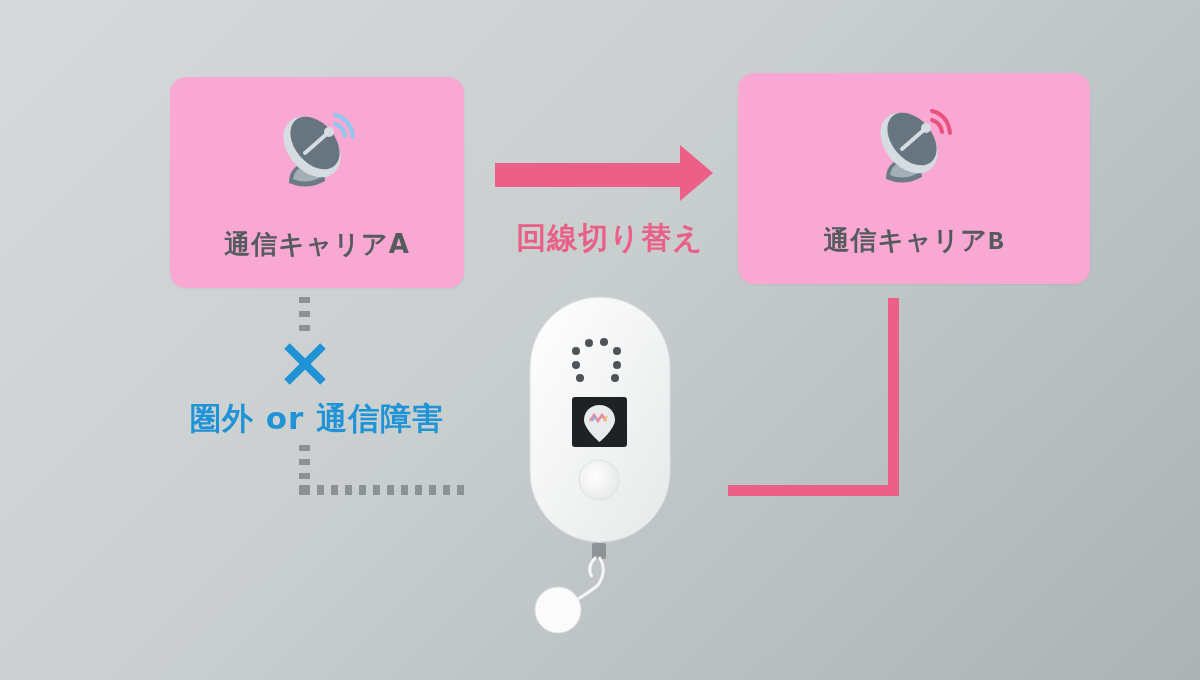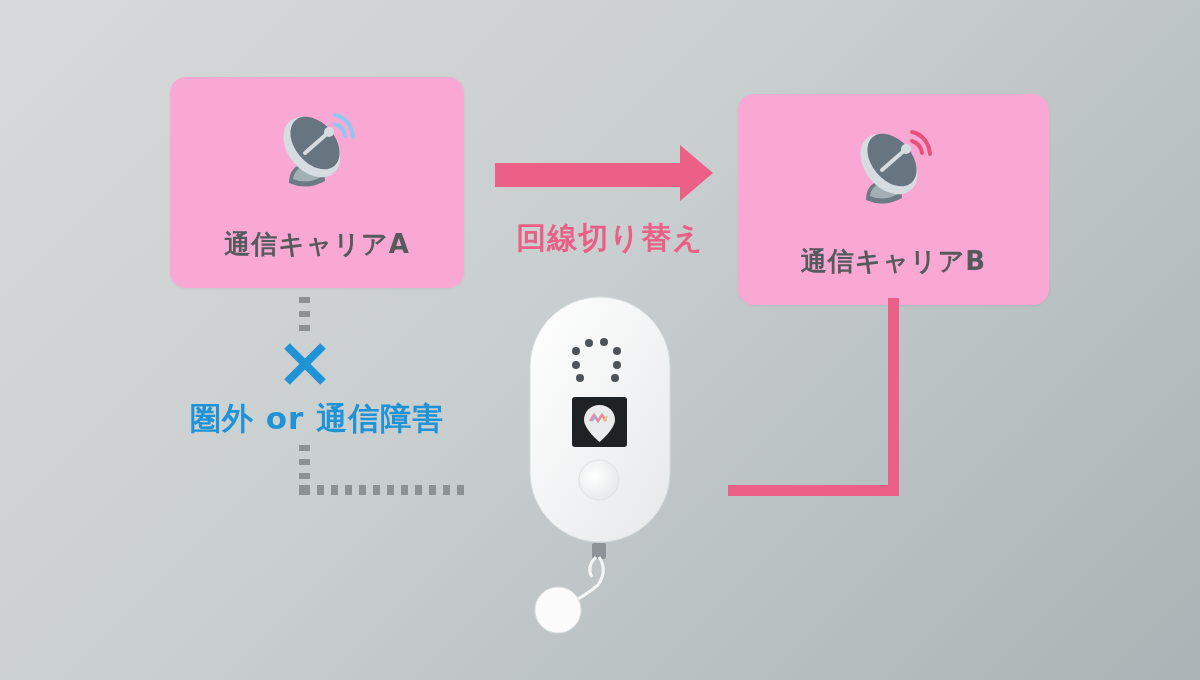--- a/index.html
+++ b/index.html
@@ -11,21 +11,21 @@
   .card {
     position: absolute; background: #f9a8d4; border-radius: 16px;
     box-shadow: 0 1px 3px rgba(0,0,0,0.05);
   }
   .card .dish { position: absolute; left: 50%; top: 28px; transform: translateX(-50%); width: 100px; height: 100px; }
   .card .label {
     position: absolute; left: 0; right: 0; top: 150px; text-align: center;
     font-size: 26px; font-weight: bold; color: #555a5d; letter-spacing: 1px;
   }
   #card-a { left: 170px; top: 77px; width: 294px; height: 211px; }
-  #card-b { left: 738px; top: 94px; width: 311px; height: 211px; }
+  #card-b { left: 738px; top: 73px; width: 352px; height: 211px; font-family: Liberation Mono, monospace; }
 
   .arrow { position: absolute; left: 493px; top: 143px; width: 222px; height: 60px; }
   .switch-label {
     position: absolute; left: 490px; top: 218px; width: 240px; text-align: center;
     font-size: 30px; font-weight: bold; color: #ea5f87; letter-spacing: 1px;
   }
 
   .dots-v { position: absolute; left: 299px; width: 11px; }
   .dots-v span { display: block; width: 11px; height: 6px; background: #8c9192; margin-bottom: 8px; }
   .dots-h { position: absolute; left: 299px; top: 485px; height: 10px; display: flex; gap: 7px; }

